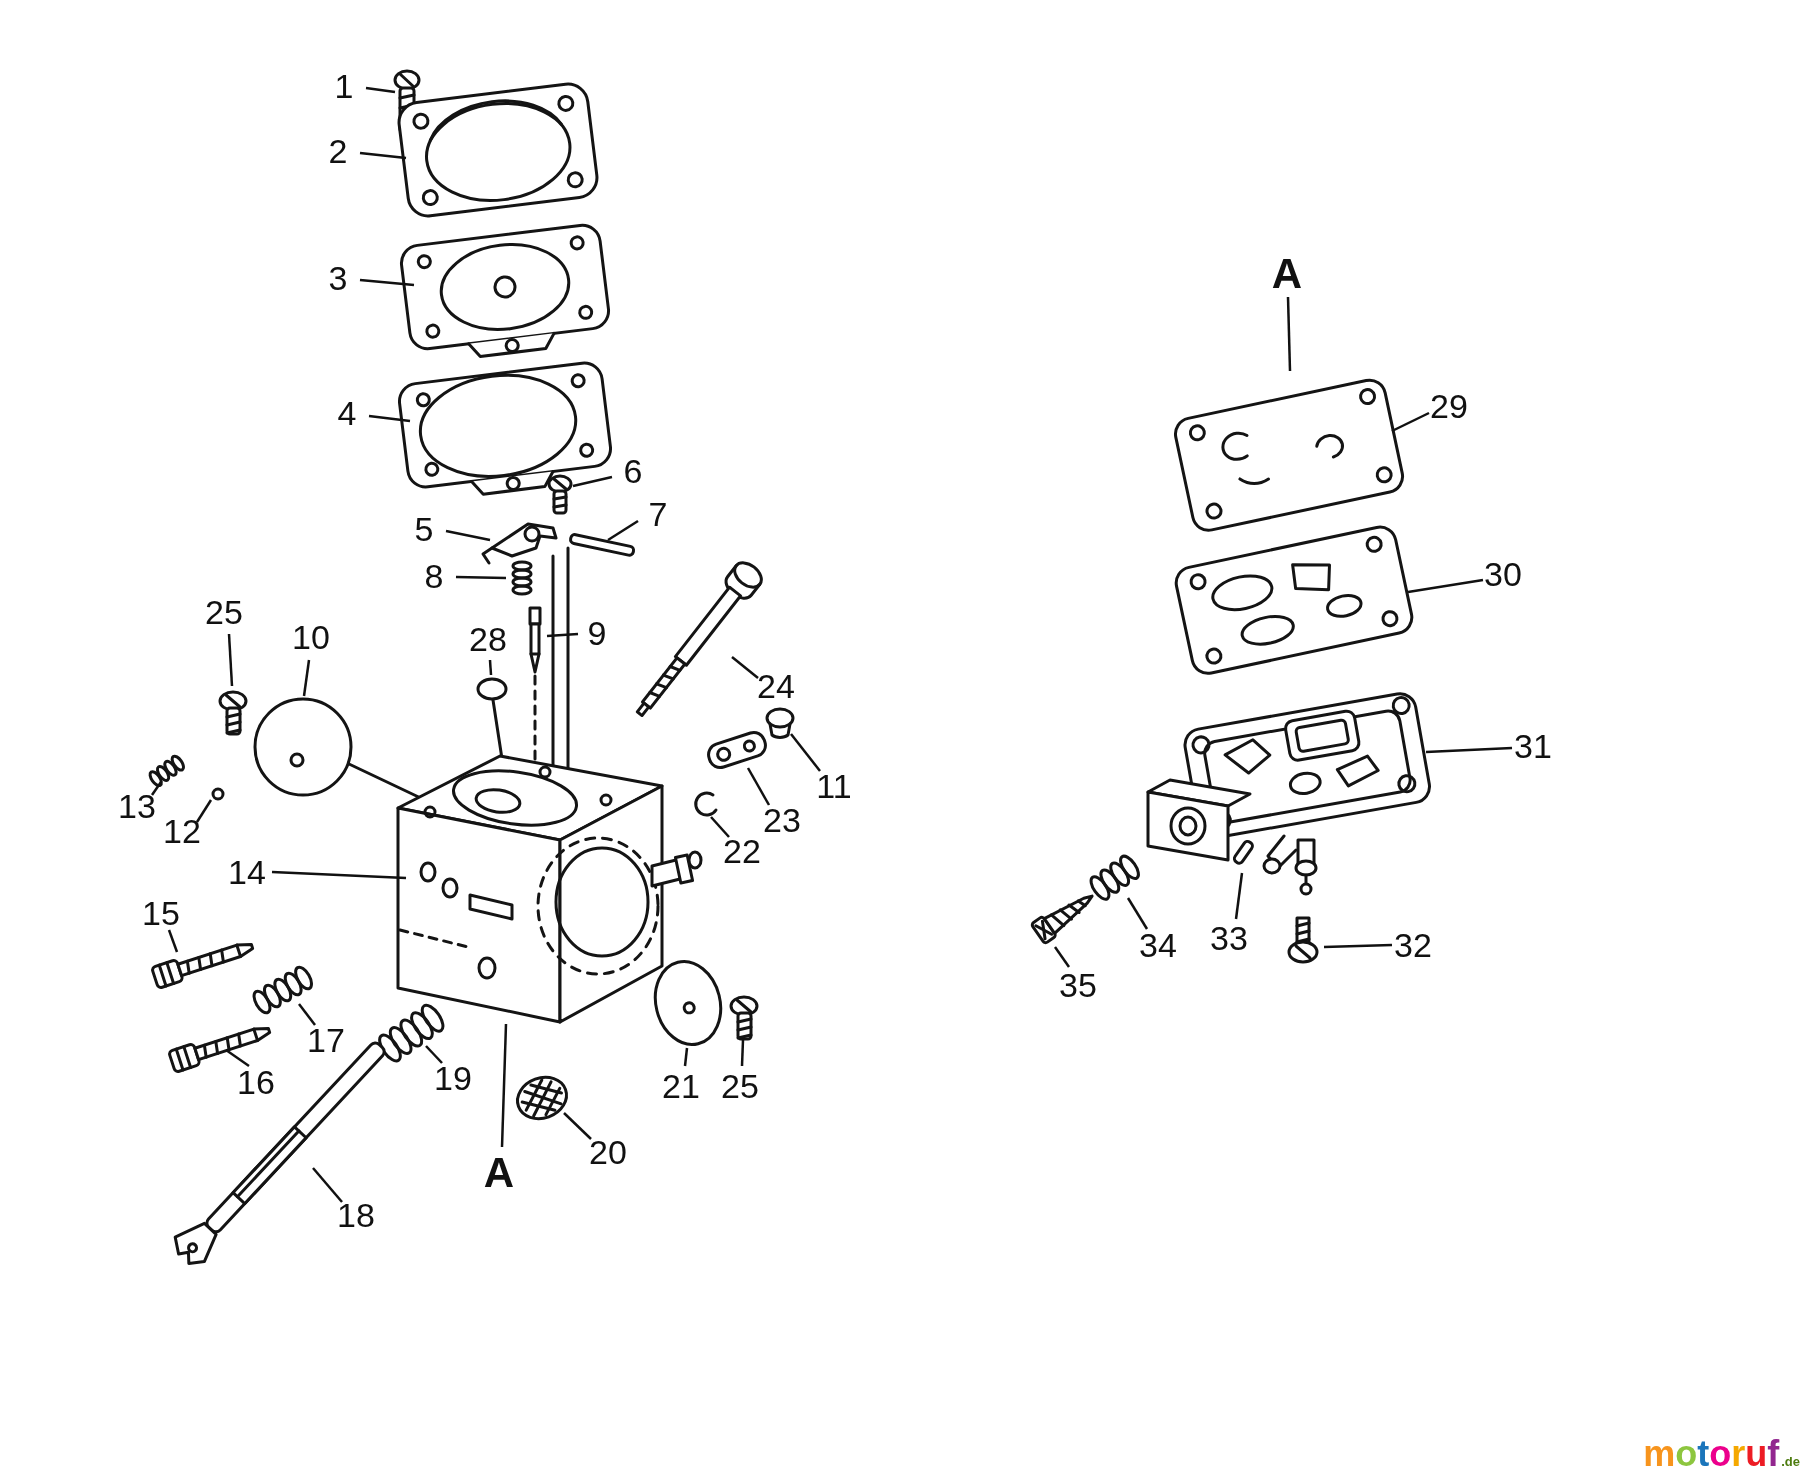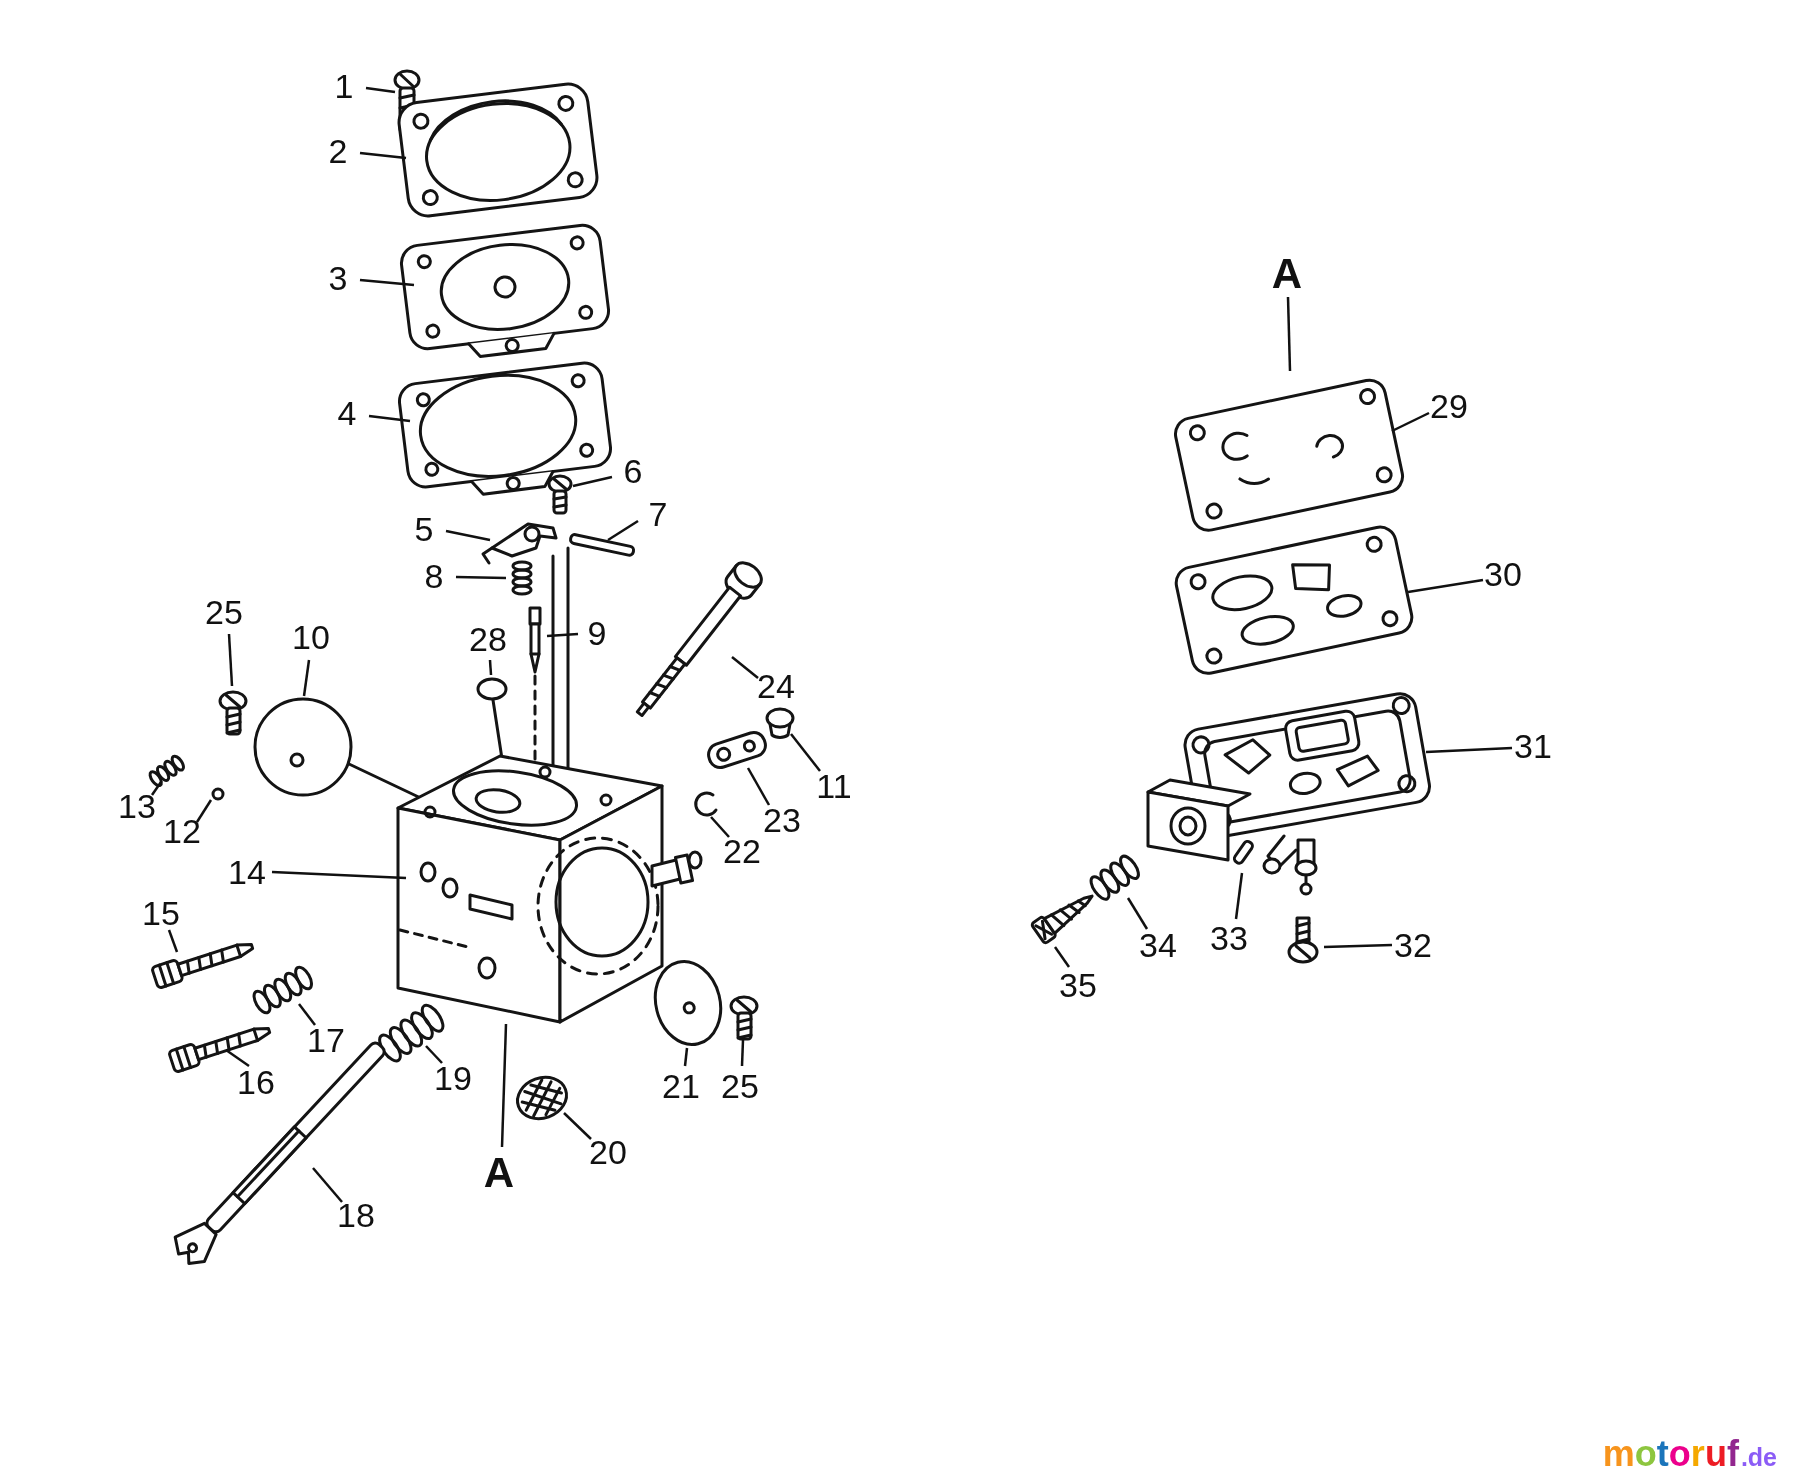--- a/index.html
+++ b/index.html
@@ -4,24 +4,24 @@
 <style>
   html,body{margin:0;padding:0;background:#fff;}
   .stage{position:relative;width:1800px;height:1482px;background:#ffffff;overflow:hidden;
          font-family:"Liberation Sans",sans-serif;}
   .stage svg{position:absolute;left:0;top:0;}
   .callout-text{font-family:"Liberation Sans",sans-serif;font-size:34px;fill:#111;
                 text-anchor:middle;dominant-baseline:central;}
   .marker-text{font-family:"Liberation Sans",sans-serif;font-size:42px;font-weight:bold;fill:#111;
                text-anchor:middle;dominant-baseline:central;}
   .leader{stroke:#111;stroke-width:2.5;fill:none;}
-  .watermark{position:absolute;right:23px;bottom:10px;display:flex;align-items:baseline;
+  .watermark{position:absolute;right:0;bottom:10px;display:flex;align-items:baseline;
              font-weight:bold;font-size:36px;line-height:1;}
   .watermark .letters span{display:inline-block;}
-  .watermark .suffix{font-size:25px;color:#8b5cf6;margin-left:2px;font-weight:bold;}
+  .watermark .suffix{font-size:13px;color:#4d7c0f;margin-left:2px;font-weight:bold;}
 </style>
 </head>
 <body>
 
 <div class="stage">
 
   <svg id="artwork" width="1800" height="1482" viewBox="0 0 1800 1482">
     <g stroke="#141414" stroke-width="3" fill="none" stroke-linecap="round" stroke-linejoin="round">
 
       <g>

